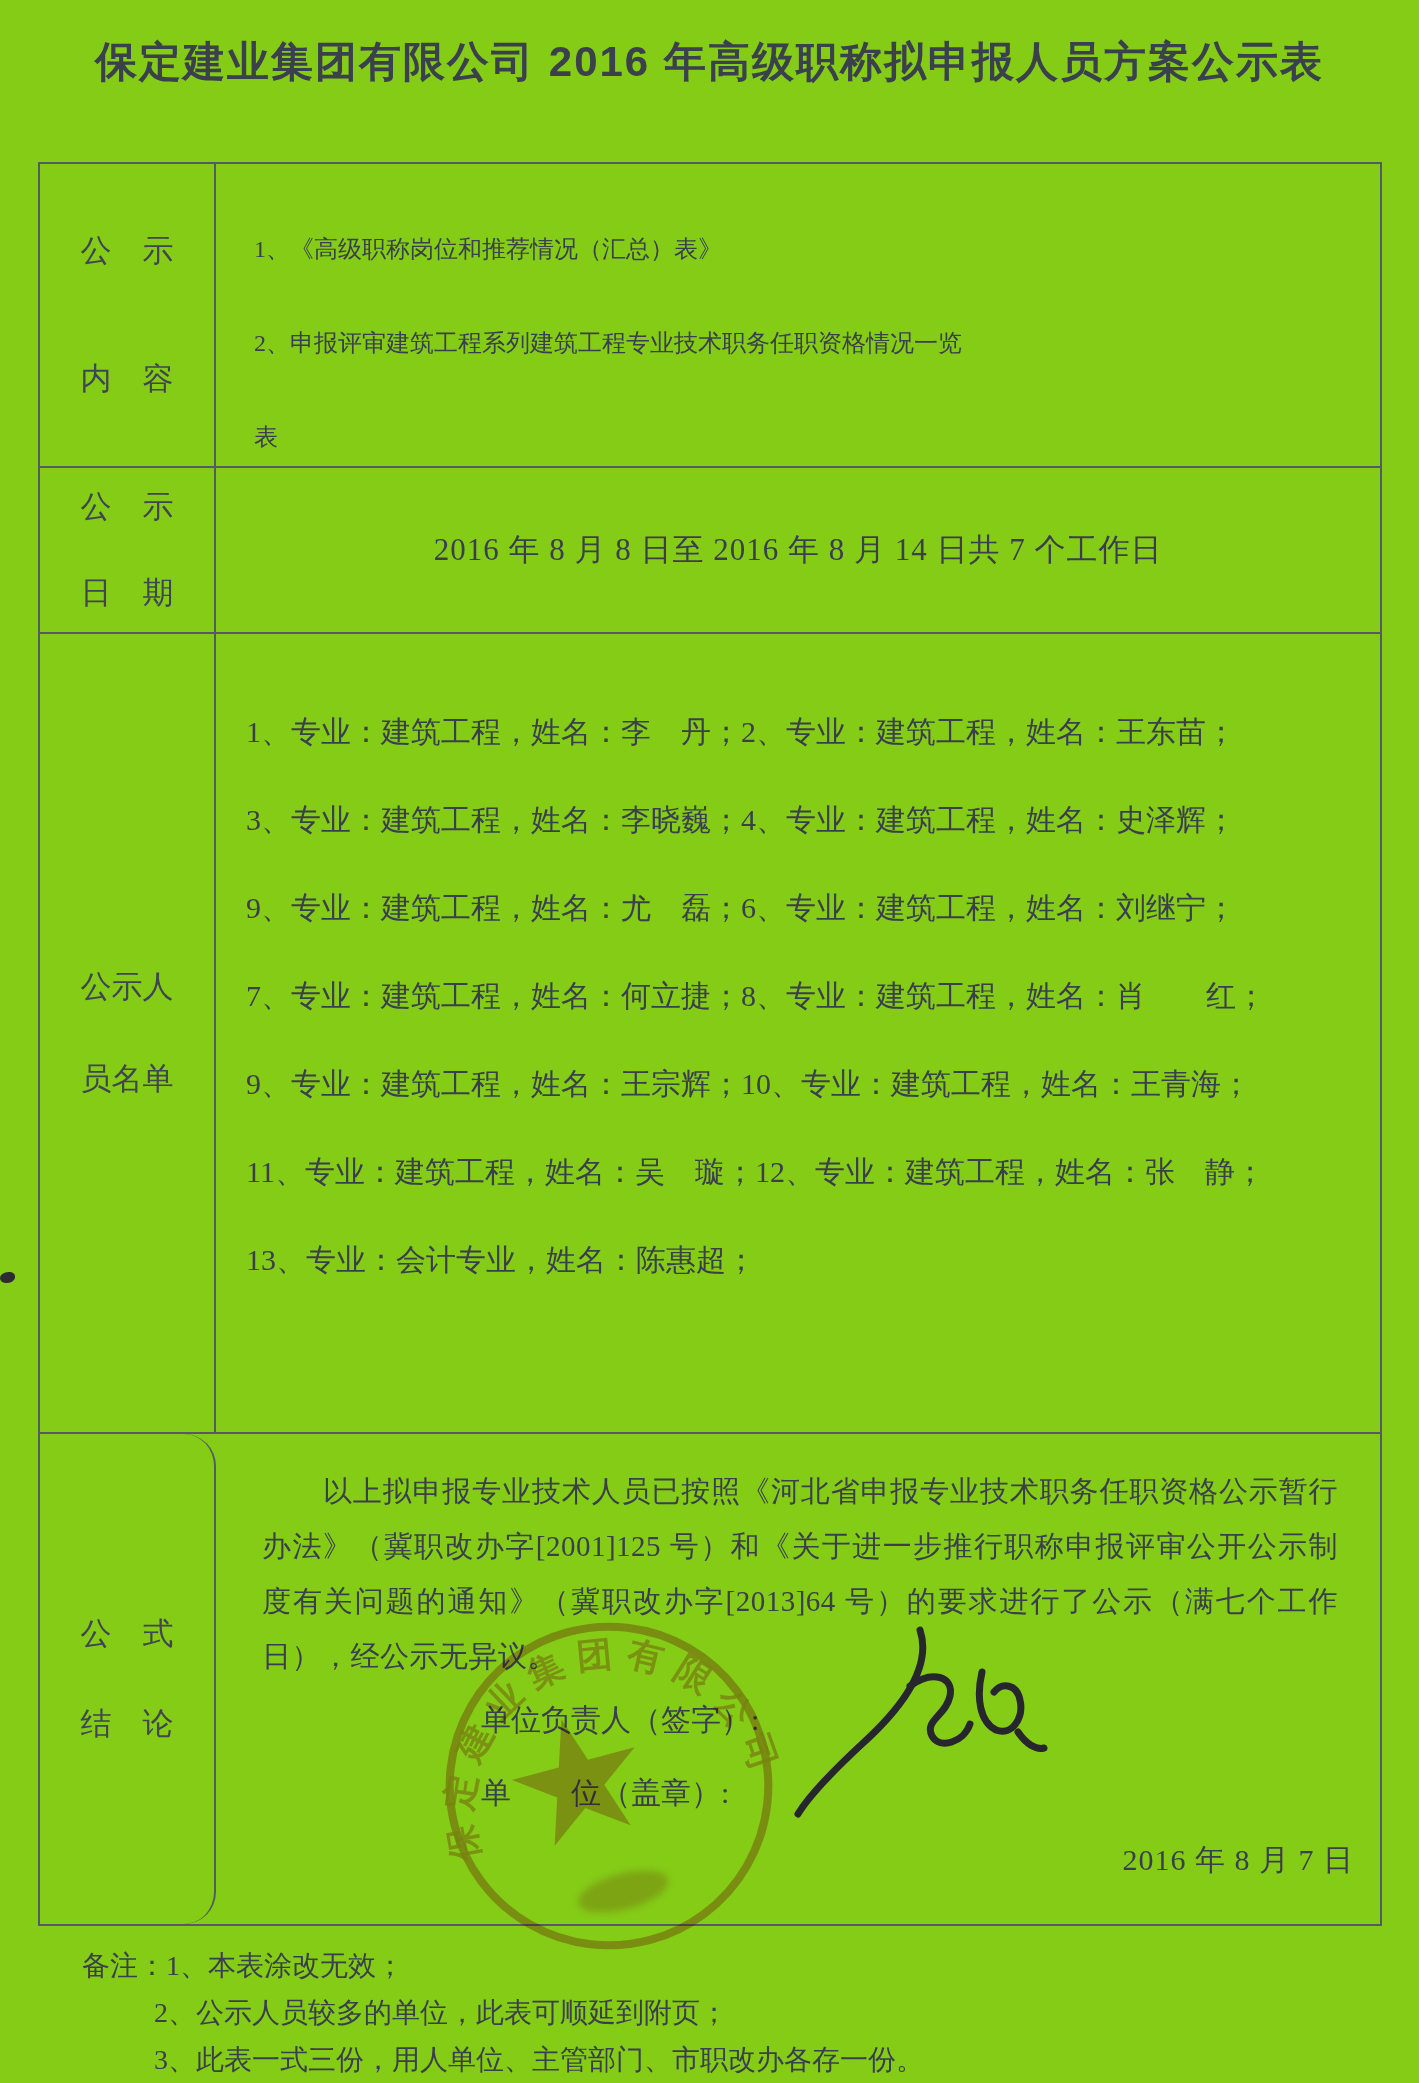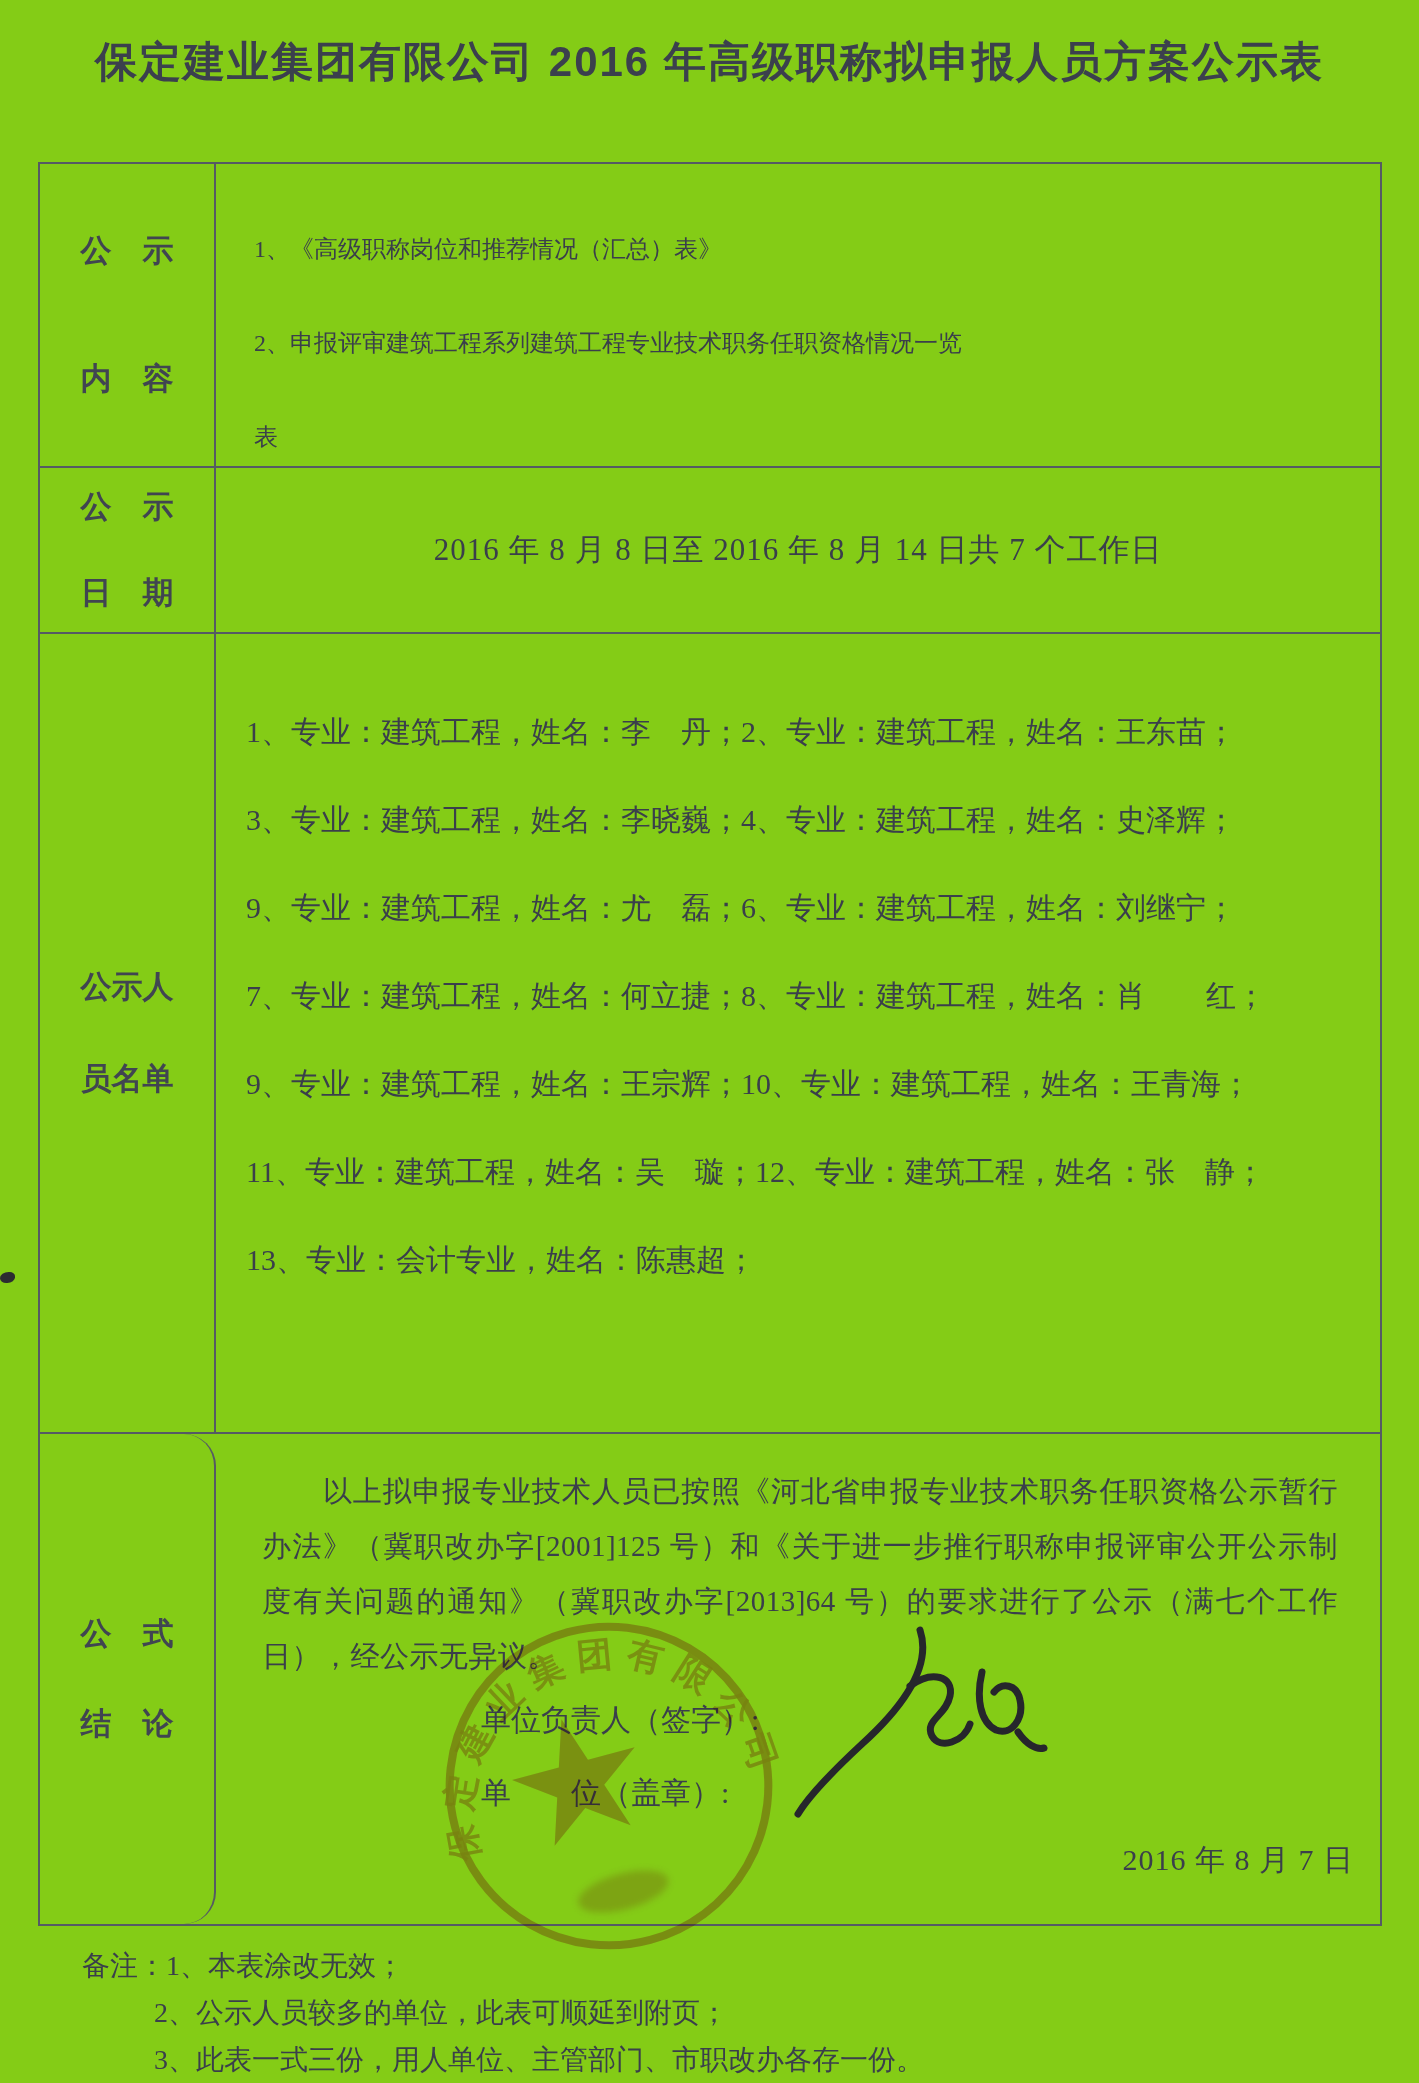--- a/index.html
+++ b/index.html
@@ -18,21 +18,21 @@
   }
   .row{display:flex;box-sizing:border-box;}
   .row + .row{border-top:2px solid #555a64;}
   .r1{height:302px;}
   .r2{height:166px;}
   .r3{height:800px;}
   .r4{height:492px;}
   .cell-label{
     flex:0 0 174px;border-right:2px solid #555a64;
     display:flex;flex-direction:column;align-items:center;justify-content:center;
-    font-size:31px;color:#404551;font-weight:bold;
+    font-size:31px;color:#404551;
   }
   .r1 .cell-label{gap:86px;}
   .r2 .cell-label{gap:44px;}
   .r3 .cell-label{gap:50px;}
   .r4 .cell-label{gap:48px;margin-top:-60px;justify-content:center;border-radius:32px;}
   .r4 .cell-label{margin-top:0;}
   .cell-body{flex:1 1 auto;box-sizing:border-box;}
   .content-body{padding:38px 36px 0 38px;font-size:24px;line-height:94px;}
   .date-body{display:flex;align-items:center;justify-content:center;font-size:31px;letter-spacing:1px;}
   .people-body{padding:54px 26px 0 30px;font-size:30px;line-height:88px;}

